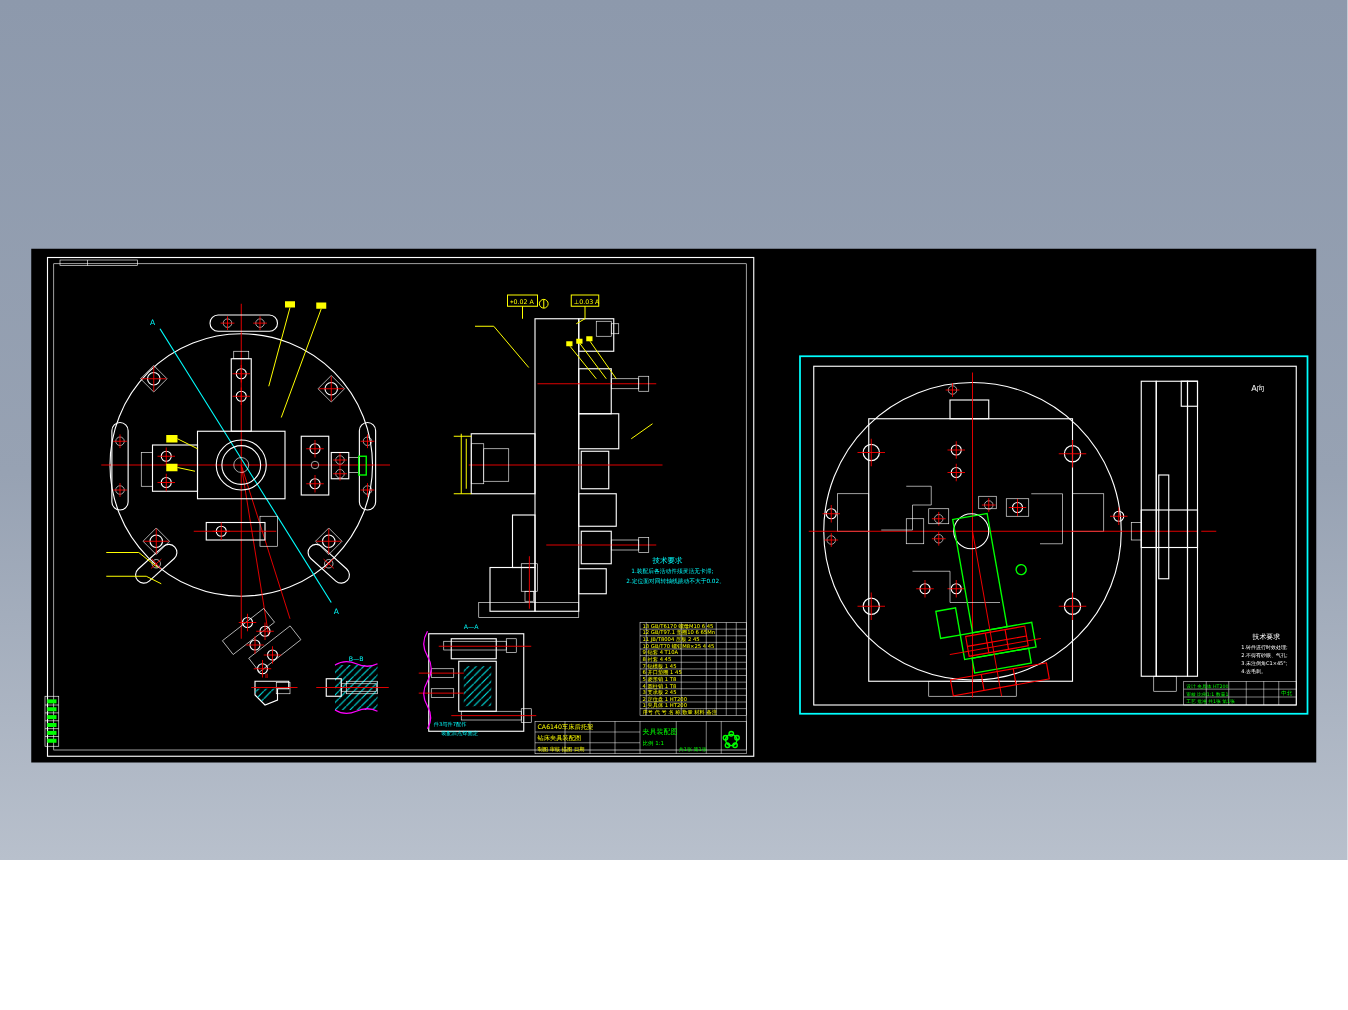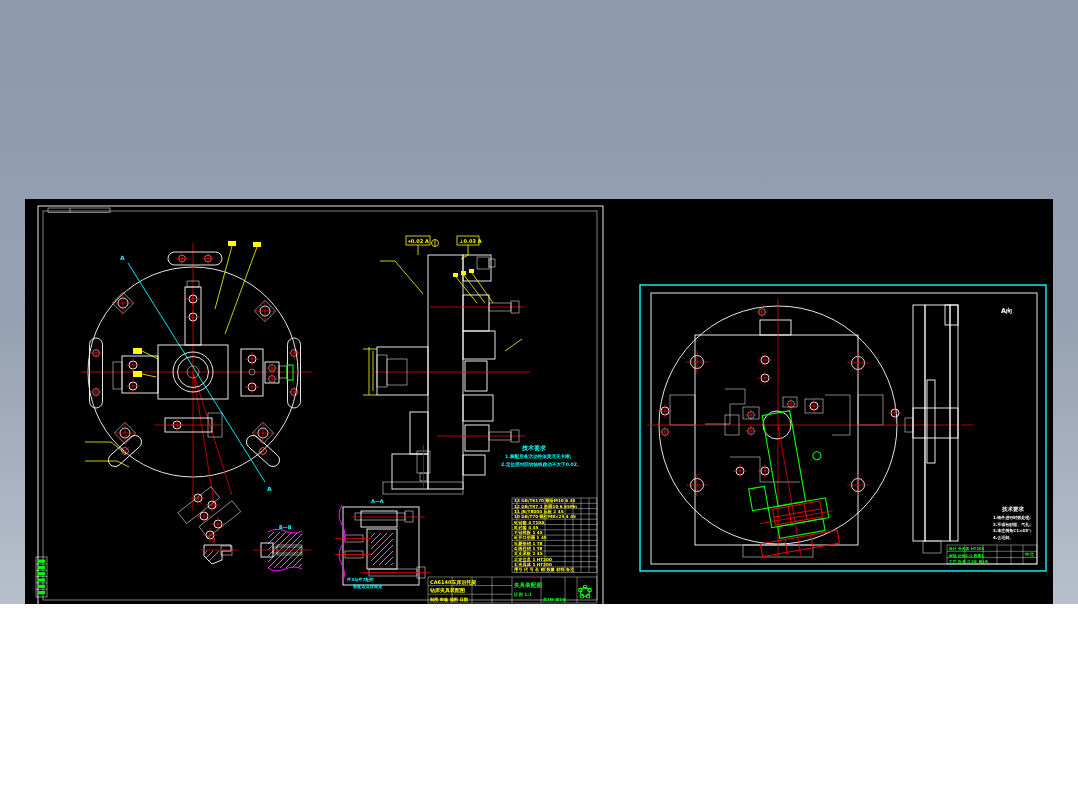--- a/index.html
+++ b/index.html
@@ -1,18 +1,18 @@
 <!DOCTYPE html>
 <html><head>
 <meta charset="utf-8">
 <style>
   html,body{margin:0;padding:0;}
-  .screen{position:relative;width:1078px;height:604px;
+  .screen{position:relative;width:1078px;height:688px;
     background:linear-gradient(180deg,#8d99ac 0%,#97a2b3 55%,#b8c0cc 100%);
-    overflow:hidden;font-family:"DejaVu Sans",sans-serif;font-weight:bold;}
+    overflow:hidden;font-family:"DejaVu Sans",sans-serif;}
   .cad-canvas{position:absolute;left:25px;top:199px;width:1028px;height:411px;background:#000;}
   svg{display:block;}
   svg text{font-family:"DejaVu Sans",sans-serif;}
   .w{stroke:#ffffff;fill:none;stroke-width:0.9;}
   .wt{stroke:#ffffff;fill:none;stroke-width:0.5;}
   .r{stroke:#ff0000;fill:none;stroke-width:0.9;}
   .rt{stroke:#ff0000;fill:none;stroke-width:0.7;}
   .y{stroke:#ffff00;fill:none;stroke-width:0.8;}
   .c{stroke:#00ffff;fill:none;stroke-width:0.9;}
   .gn{stroke:#00ff00;fill:none;stroke-width:1.1;}

